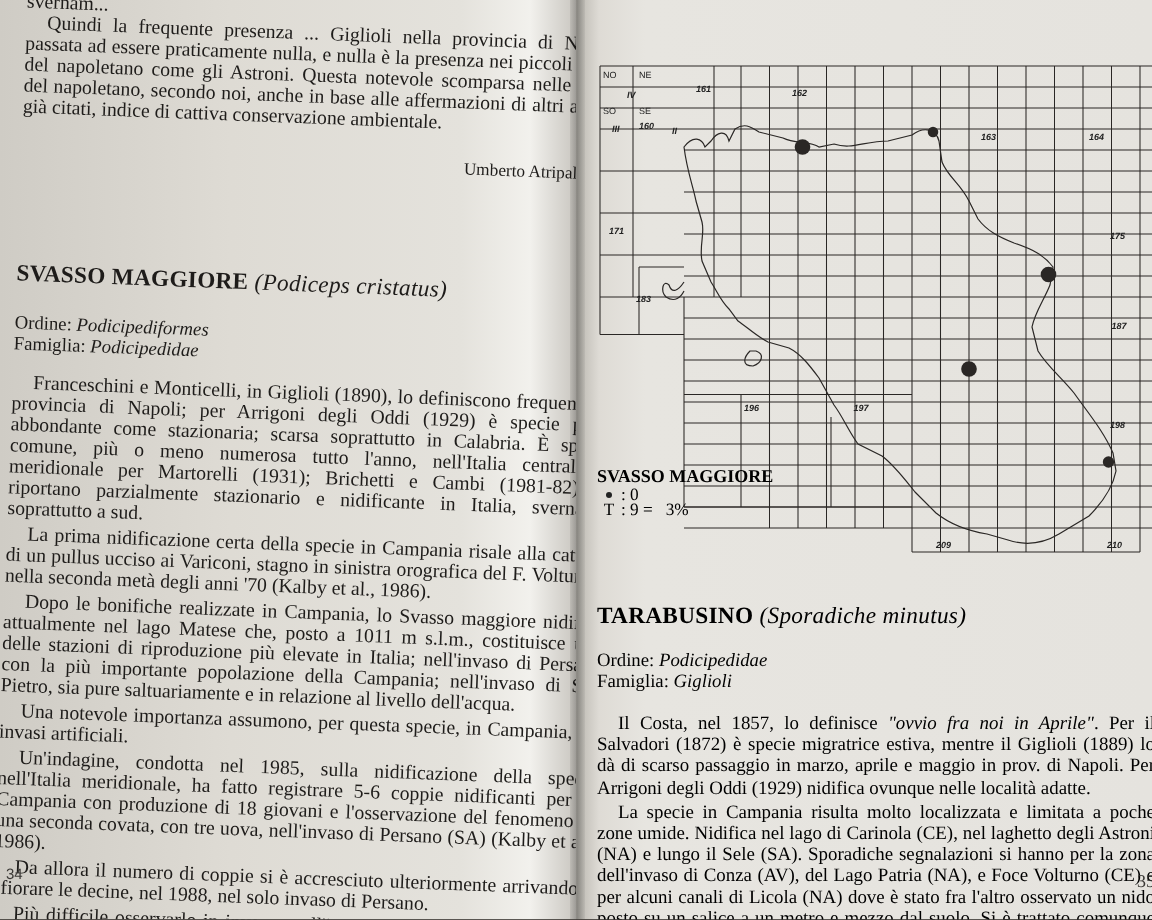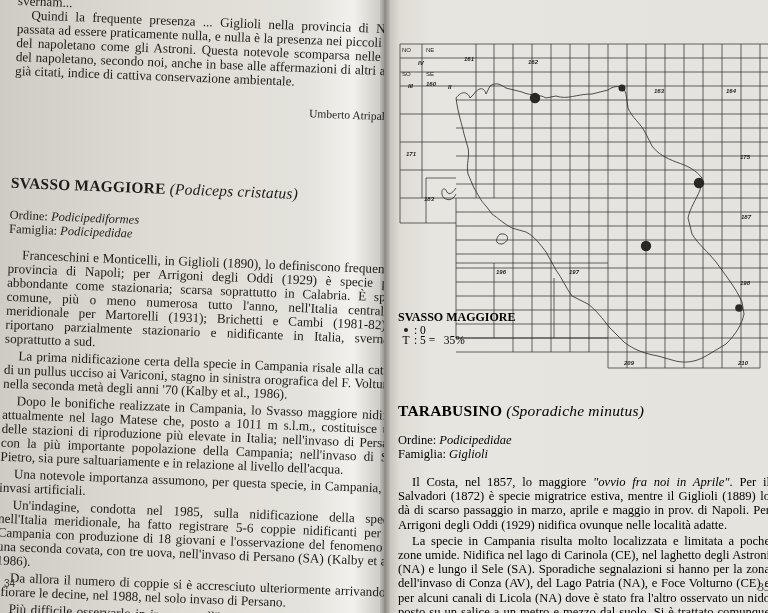--- a/index.html
+++ b/index.html
@@ -134,32 +134,32 @@
   <div class="legend">
     <div class="legend-title">SVASSO MAGGIORE</div>
     <div class="legend-row">
       <span class="legend-sym">
           <span class="dot" style="width:4px;height:4px;"></span>
         </span>
       <span>: 0</span>
     </div>
     <div class="legend-row">
       <span class="legend-sym">T</span>
-      <span style="white-space:pre;">: 5 =   35%</span>
+      <span style="white-space:pre;">: 9 =   3%</span>
     </div>
   </div>
 
   <div class="rp-text">
     <h2 class="species-title">
       <span>TARABUSINO</span>
       <i>(Sporadiche minutus)</i>
     </h2>
     <div class="taxon" style="margin-top:13px;">
       <div><span>Ordine:</span> <i>Podicipedidae</i></div>
       <div><span>Famiglia:</span> <i>Giglioli</i></div>
     </div>
     <p class="p indent" style="margin-top:14px;">
-      <span>Il Costa, nel 1857, lo maggiore </span><i>"ovvio fra noi in Aprile"</i><span>. Per il Salvadori (1872) è specie migratrice estiva, mentre il Giglioli (1889) lo dà di scarso passaggio in marzo, aprile e maggio in prov. di Napoli. Per Arrigoni degli Oddi (1929) nidifica ovunque nelle località adatte.</span>
+      <span>Il Costa, nel 1857, lo definisce </span><i>"ovvio fra noi in Aprile"</i><span>. Per il Salvadori (1872) è specie migratrice estiva, mentre il Giglioli (1889) lo dà di scarso passaggio in marzo, aprile e maggio in prov. di Napoli. Per Arrigoni degli Oddi (1929) nidifica ovunque nelle località adatte.</span>
     </p>
     <p class="p indent" style="margin-top:2px;">La specie in Campania risulta molto localizzata e limitata a poche zone umide. Nidifica nel lago di Carinola (CE), nel laghetto degli Astroni (NA) e lungo il Sele (SA). Sporadiche segnalazioni si hanno per la zona dell'invaso di Conza (AV), del Lago Patria (NA), e Foce Volturno (CE) e per alcuni canali di Licola (NA) dove è stato fra l'altro osservato un nido posto su un salice a un metro e mezzo dal suolo. Si è trattato comunque di un evento eccezionale essendosi osservate in Campania</p>
   </div>
   <span class="page-num" style="left:758px;top:580px;font-family:'Liberation Serif',serif;font-size:12px;">35</span>
 </div>
 
 </body></html>

